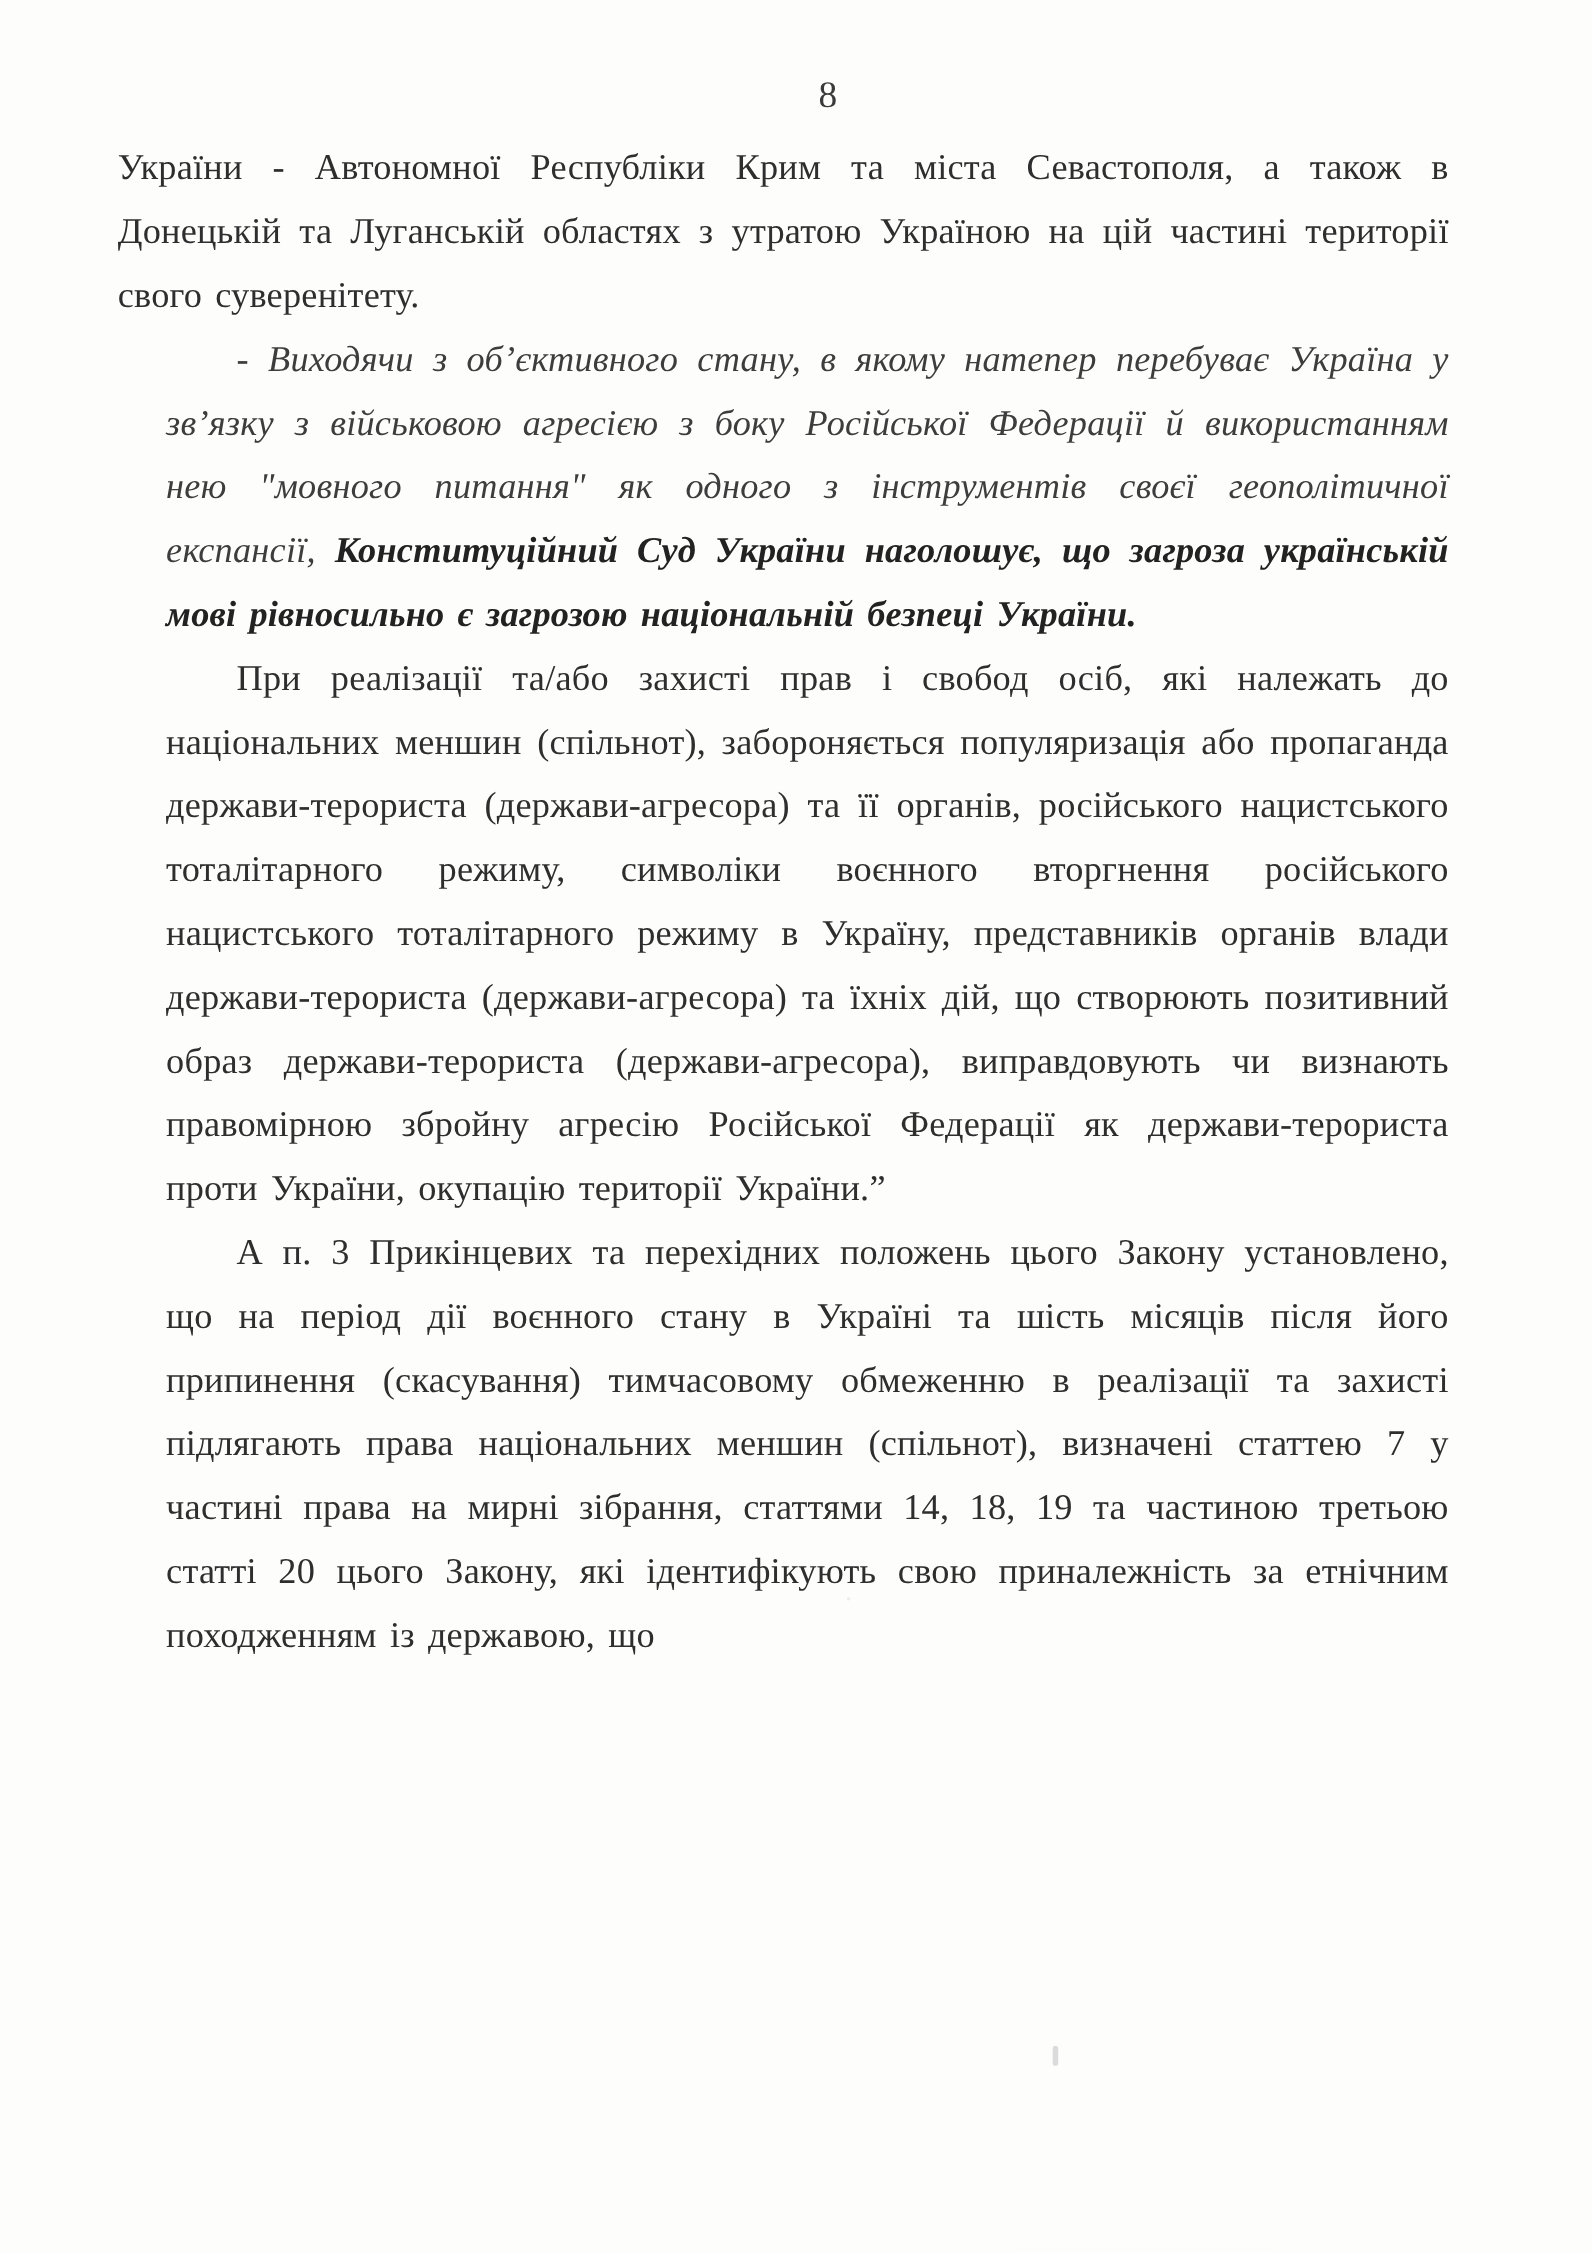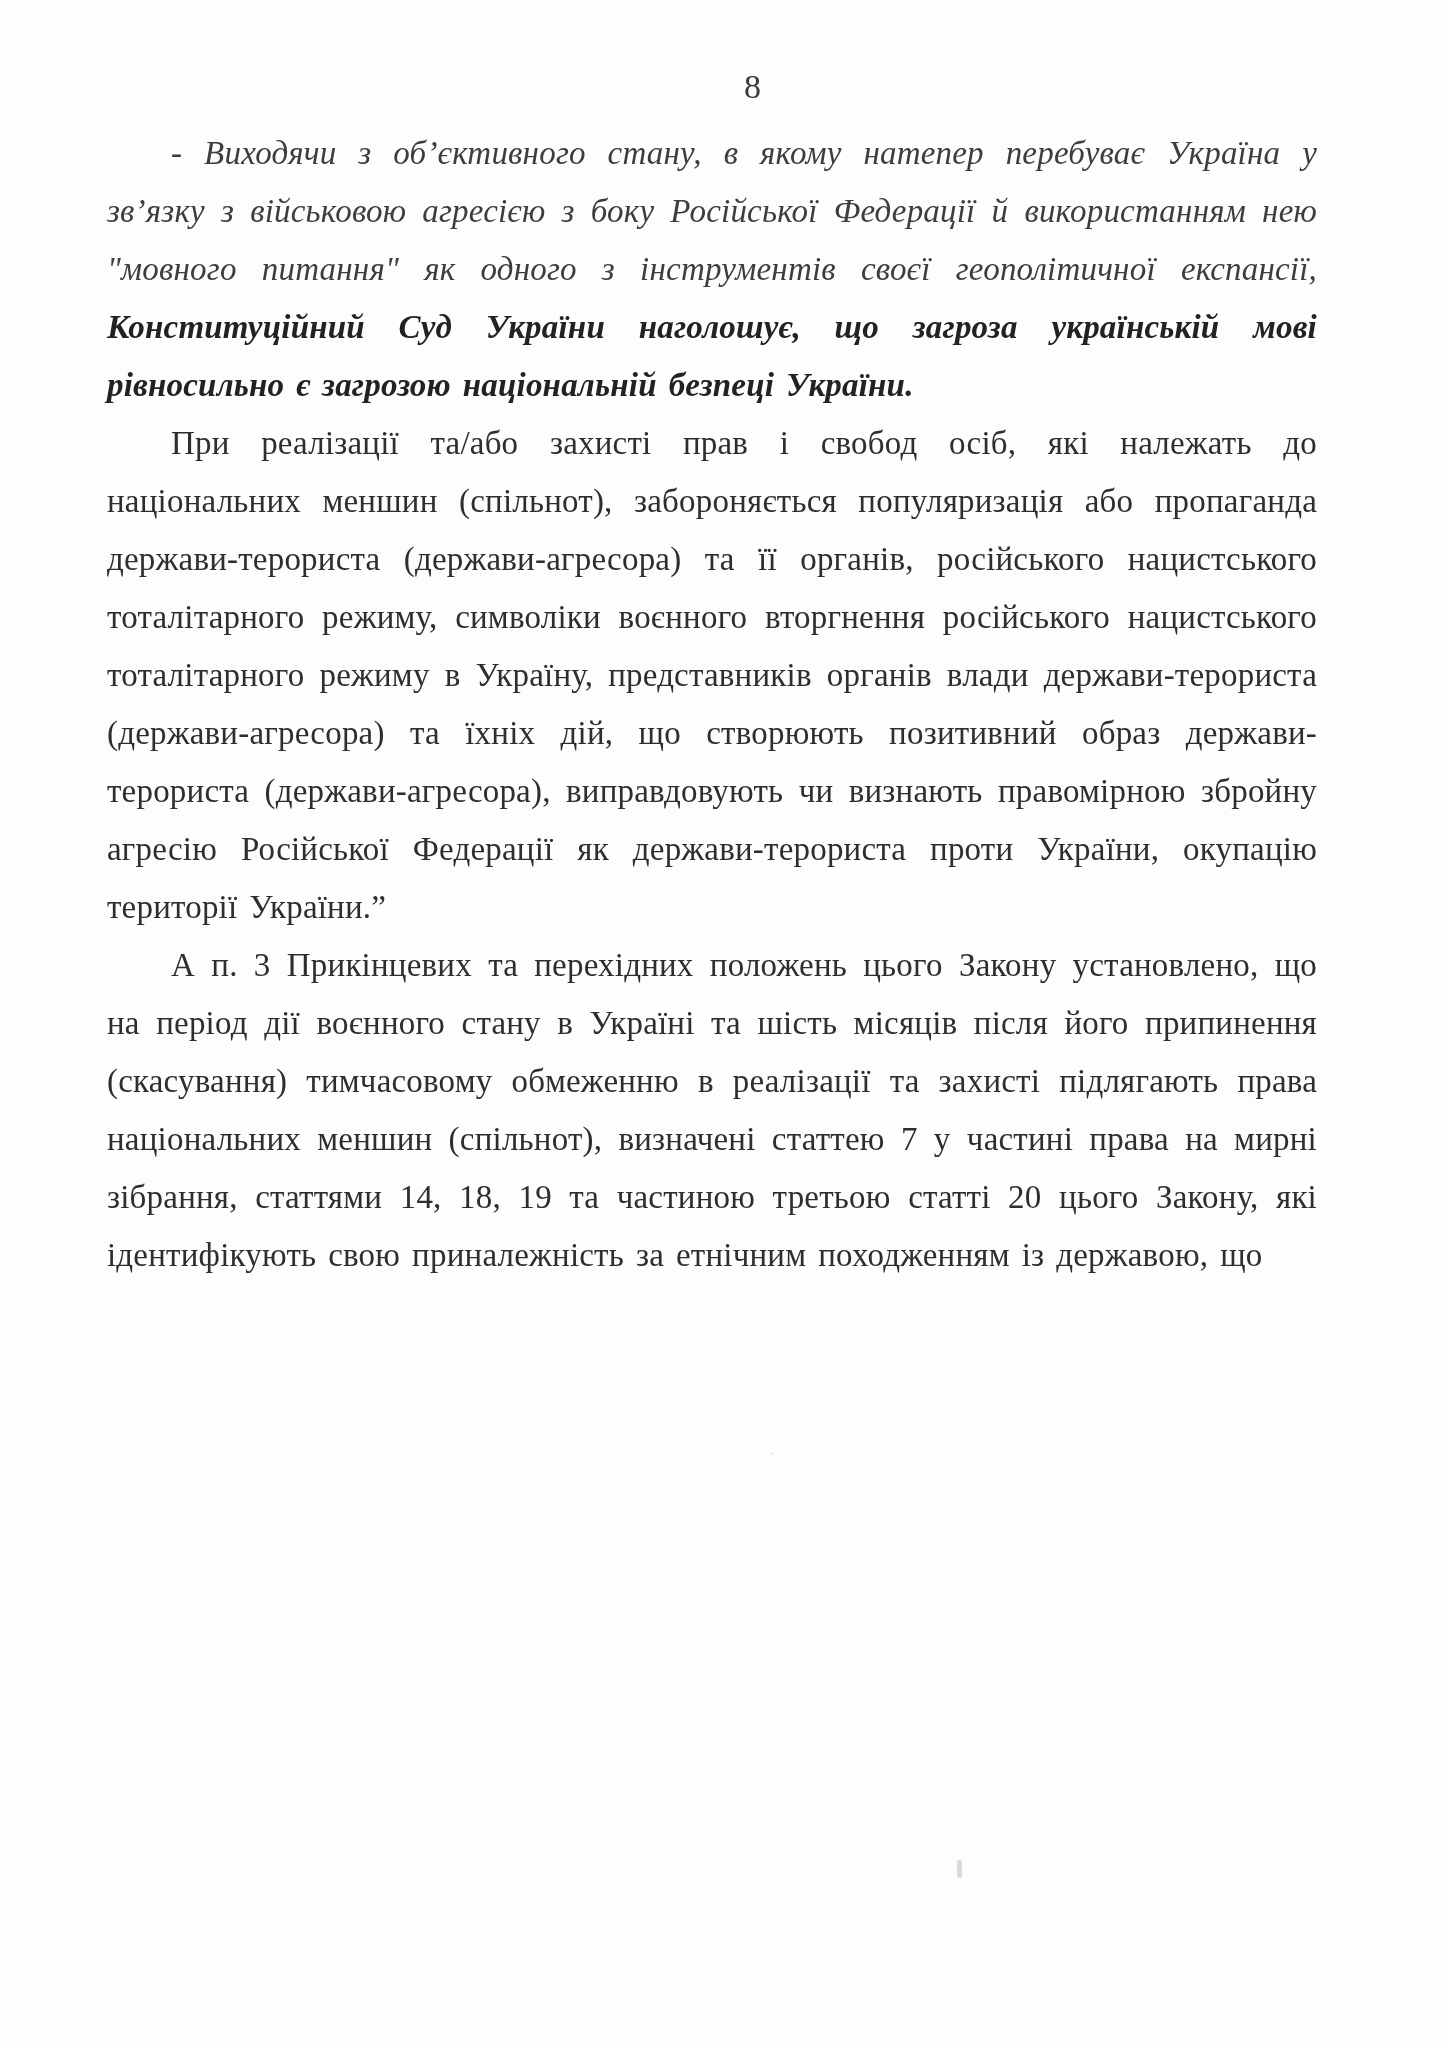--- a/index.html
+++ b/index.html
@@ -23,21 +23,21 @@
     width:1210px;
   }
   .para{
     margin:0;
     font-size:33px;
     line-height:58px;
     text-align:justify;
     word-spacing:3.5px;
     letter-spacing:0.2px;
   }
-  .para.indent{text-indent:64px;}
+  .para.indent{text-indent:64px;margin-left:44px;}
   .run-normal{color:#2e2e2e;}
   .run-bold{font-weight:bold;color:#242424;}
   .run-italic{font-style:italic;color:#3d3d3d;}
   .run-bold-italic{font-style:italic;font-weight:bold;color:#222222;}
   .scan-artifact{
     position:absolute;
     background:#c9c9c9;
     opacity:0.65;
     border-radius:2px;
   }
@@ -46,20 +46,21 @@
 </style>
 </head>
 <body>
 
 <div class="page">
 
   <div class="page-number">8</div>
 
   <div class="text-block">
 
+    <p class="para"><span class="run-normal">України - Автономної Республіки Крим та міста Севастополя, а також в Донецькій та Луганській областях з утратою Україною на цій частині території свого суверенітету.</span></p>
 
     <p class="para indent"><span class="run-italic">- Виходячи з об’єктивного стану, в якому натепер перебуває Україна у зв’язку з військовою агресією з боку Російської Федерації й використанням нею "мовного питання" як одного з інструментів своєї геополітичної експансії, </span><span class="run-bold-italic">Конституційний Суд України наголошує, що загроза українській мові рівносильно є загрозою національній безпеці України.</span></p>
 
 
 
     <p class="para indent"><span class="run-normal">При реалізації та/або захисті прав і свобод осіб, які належать до національних меншин (спільнот), забороняється популяризація або пропаганда держави-терориста (держави-агресора) та її органів, російського нацистського тоталітарного режиму, символіки воєнного вторгнення російського нацистського тоталітарного режиму в Україну, представників органів влади держави-терориста (держави-агресора) та їхніх дій, що створюють позитивний образ держави-терориста (держави-агресора), виправдовують чи визнають правомірною збройну агресію Російської Федерації як держави-терориста проти України, окупацію території України.”</span></p>
 
     <p class="para indent"><span class="run-normal">А п. 3 Прикінцевих та перехідних положень цього Закону установлено, що на період дії воєнного стану в Україні та шість місяців після його припинення (скасування) тимчасовому обмеженню в реалізації та захисті підлягають права національних меншин (спільнот), визначені статтею 7 у частині права на мирні зібрання, статтями 14, 18, 19 та частиною третьою статті 20 цього Закону, які ідентифікують свою приналежність за етнічним походженням із державою, що</span></p>
 
   </div>

